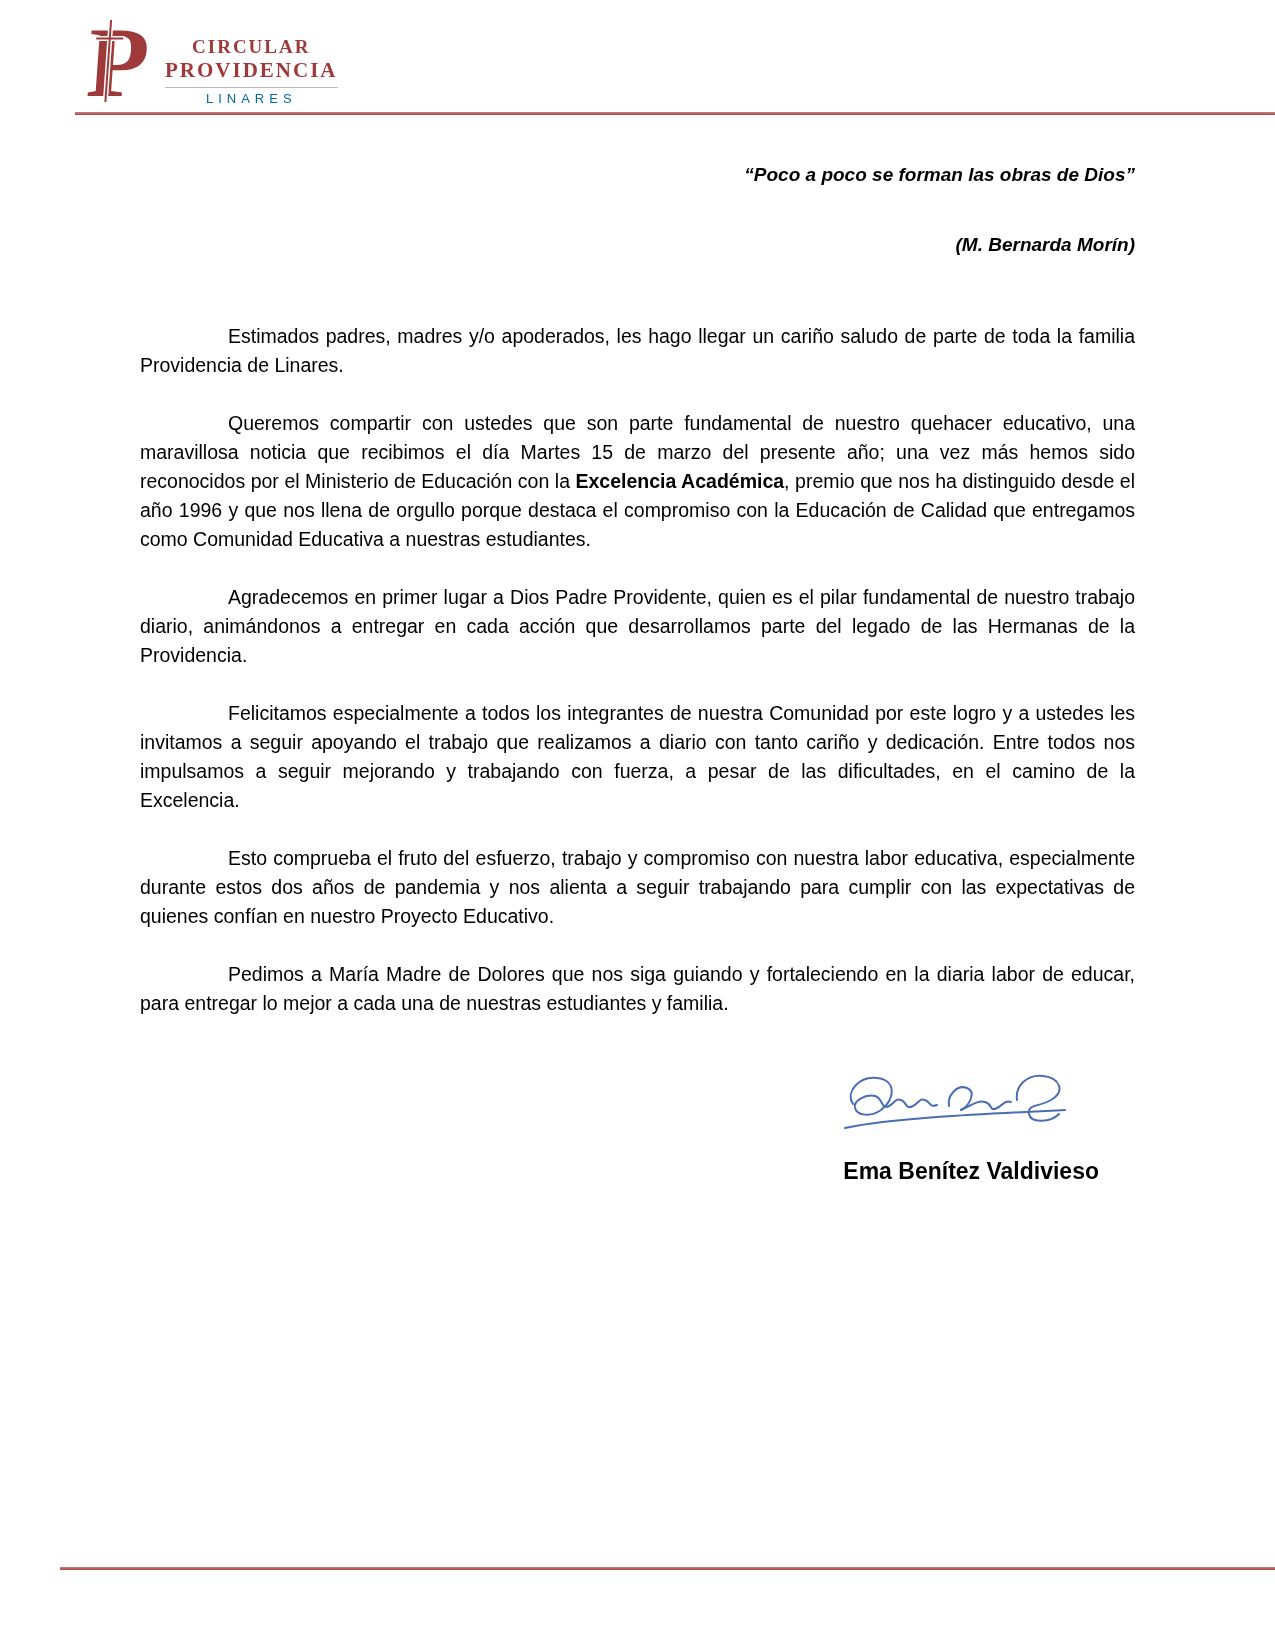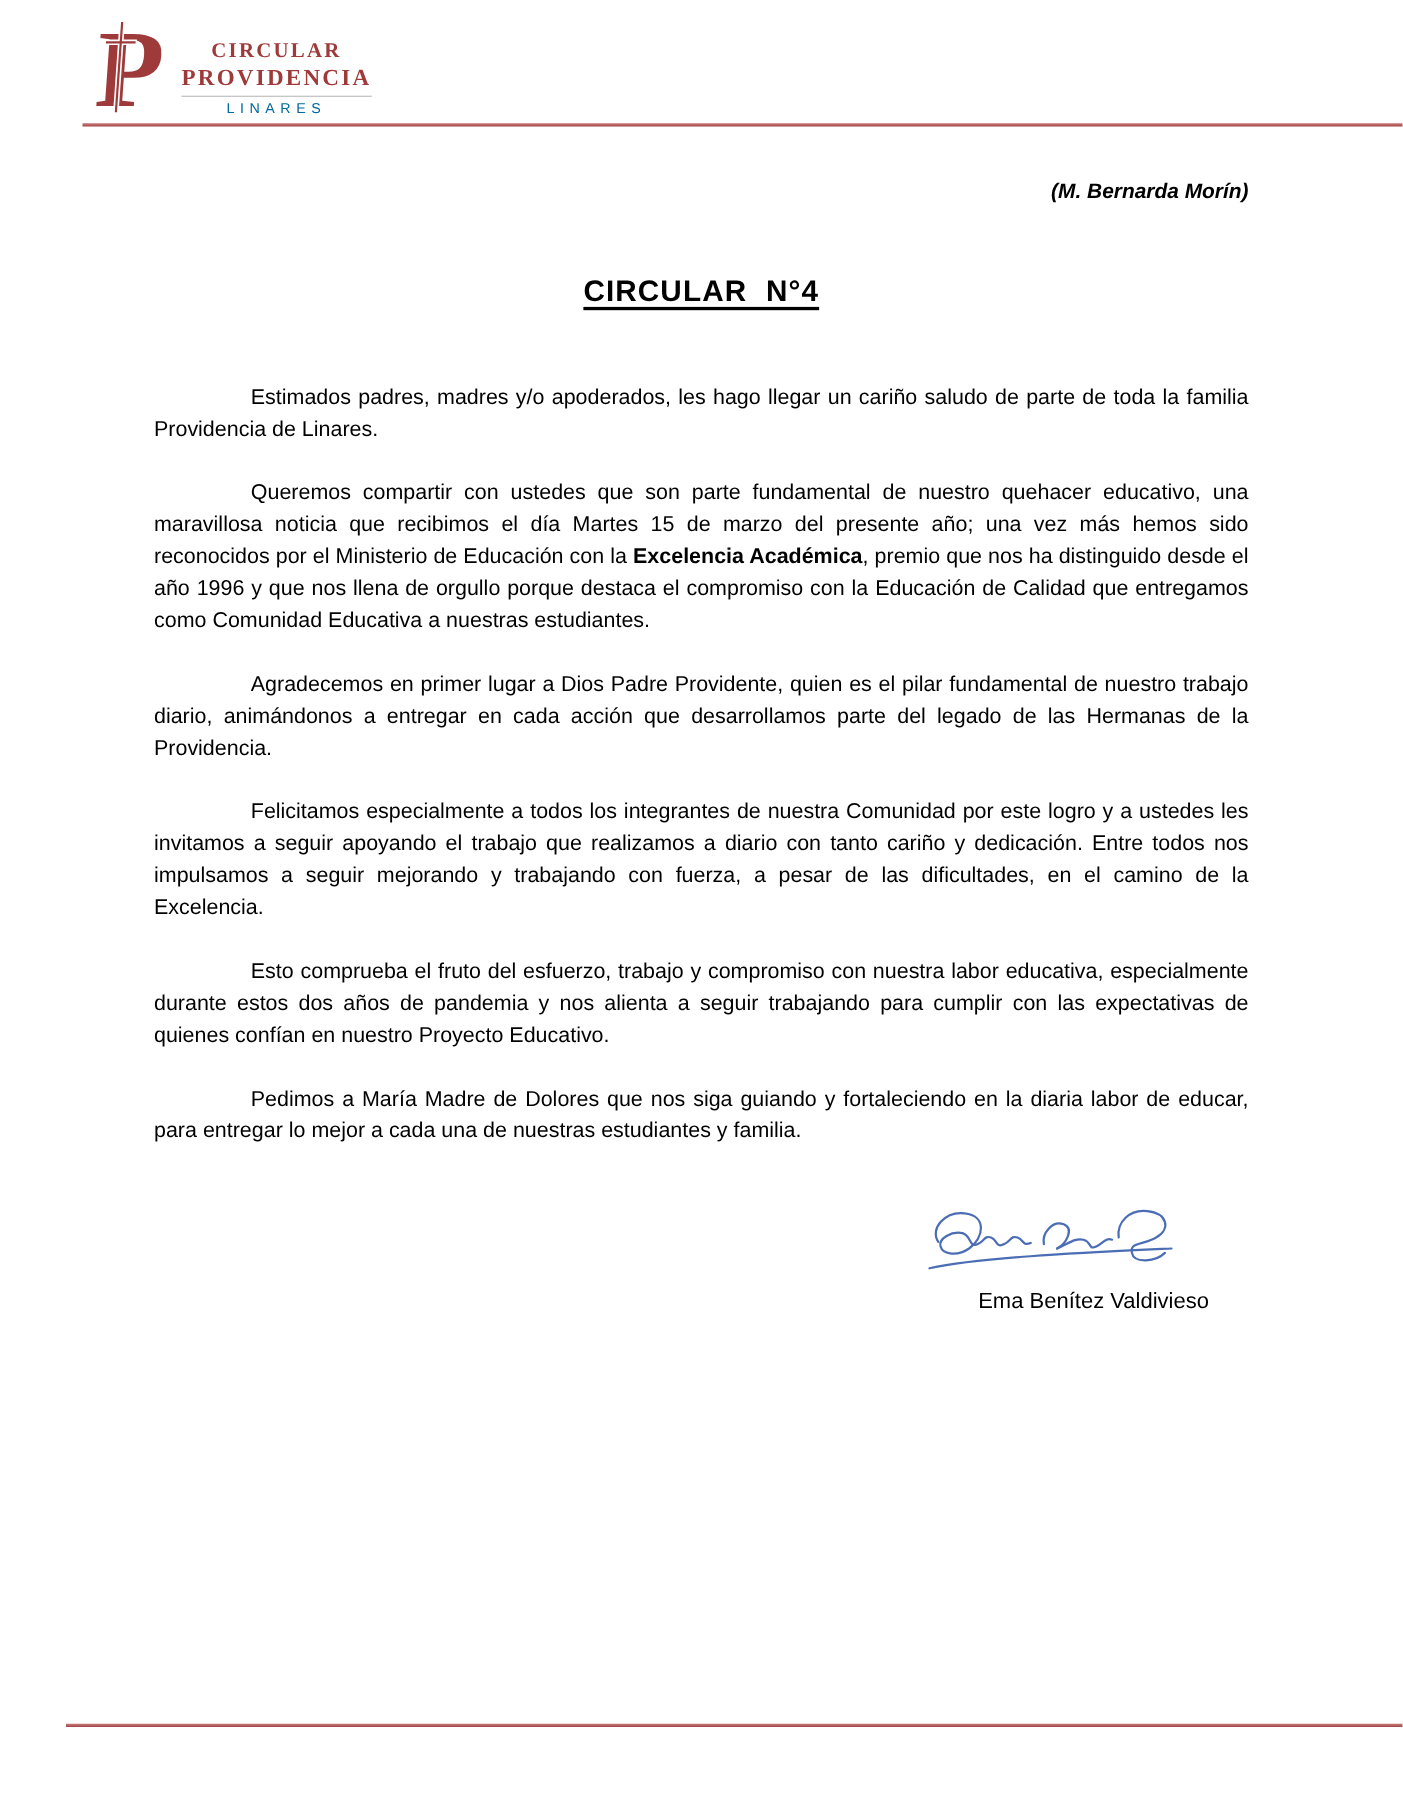--- a/index.html
+++ b/index.html
@@ -70,21 +70,21 @@
 
   
   .signature-block {
     margin-top: 48px;
     margin-right: 36px;
     display: flex;
     flex-direction: column;
     align-items: flex-end;
   }
   .signature-svg { width: 250px; height: 78px; margin-right: 18px; }
-  .signature-name { font-size: 20px; font-weight: normal; margin-top: 3px; }
+  .signature-name { font-size: 23px; font-weight: bold; margin-top: 14px; }
 </style>
 </head>
 <body>
 
 <div class="header">
   <svg class="monogram" viewBox="0 0 62 96" xmlns="http://www.w3.org/2000/svg">
     <g transform="skewX(-4)">
       <text x="6" y="82" font-family="Liberation Serif, serif" font-weight="bold" font-size="100" fill="#9e3a3a">P</text>
       <rect x="24" y="4" width="5" height="86" fill="#ffffff"></rect>
       <rect x="12" y="22" width="29" height="5" fill="#ffffff"></rect>
@@ -97,24 +97,24 @@
     <div class="logo-line2">PROVIDENCIA</div>
     <div class="logo-sep"></div>
     <div class="logo-line3">LINARES</div>
   </div>
 </div>
 <div class="header-rule"></div>
 
 <div class="content">
 
   <div class="quote-block">
+    <div>“Poco a poco se forman las obras de Dios”</div>
     <div class="quote-author">(M. Bernarda Morín)</div>
   </div>
 
-  <div class="doc-title"><span>CIRCULAR  N°4</span></div>
 
   <div class="letter-body">
       <p><span>Estimados padres, madres y/o apoderados, les hago llegar un cariño saludo de parte de toda la familia Providencia de Linares.</span></p>
       <p><span>Queremos compartir con ustedes que son parte fundamental de nuestro quehacer educativo, una maravillosa noticia que recibimos el día Martes 15 de marzo del presente año; una vez más hemos sido reconocidos por el Ministerio de Educación con la </span><span class="bold">Excelencia Académica</span><span>, premio que nos ha distinguido desde el año 1996 y que nos llena de orgullo porque destaca el compromiso con la Educación de Calidad que entregamos como Comunidad Educativa a nuestras estudiantes.</span></p>
       <p><span>Agradecemos en primer lugar a Dios Padre Providente, quien es el pilar fundamental de nuestro trabajo diario, animándonos a entregar en cada acción que desarrollamos parte del legado de las Hermanas de la Providencia.</span></p>
       <p><span>Felicitamos especialmente a todos los integrantes de nuestra Comunidad por este logro y a ustedes les invitamos a seguir apoyando el trabajo que realizamos a diario con tanto cariño y dedicación.  Entre todos nos impulsamos a seguir mejorando y trabajando con fuerza, a pesar de las dificultades, en el camino de la Excelencia.</span></p>
       <p><span>Esto comprueba el fruto del esfuerzo, trabajo y compromiso con nuestra labor educativa, especialmente durante estos dos años de pandemia y nos alienta a seguir trabajando para cumplir con las expectativas de quienes confían en nuestro Proyecto Educativo.</span></p>
       <p><span>Pedimos a María Madre de Dolores que nos siga guiando y fortaleciendo en la diaria labor de educar, para entregar lo mejor a cada una de nuestras estudiantes y familia.</span></p>
     </div>
 

